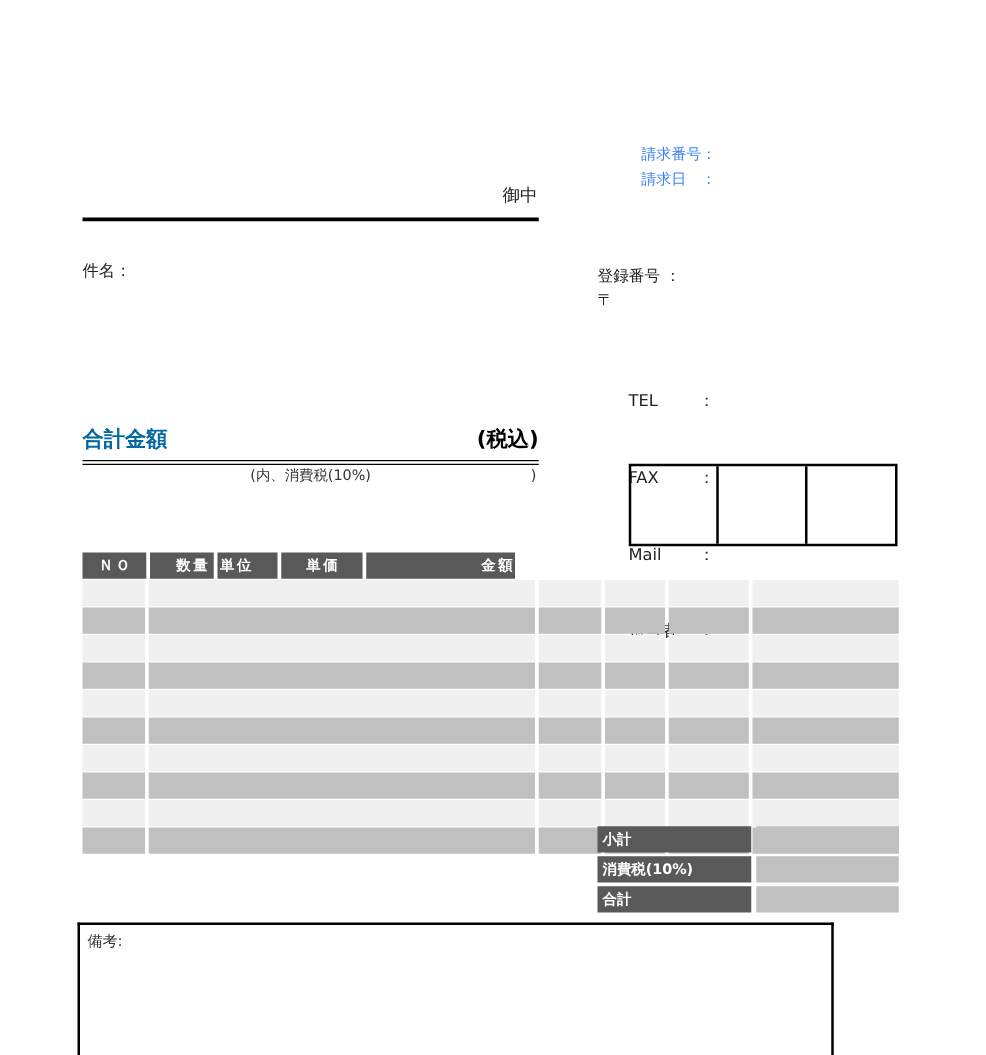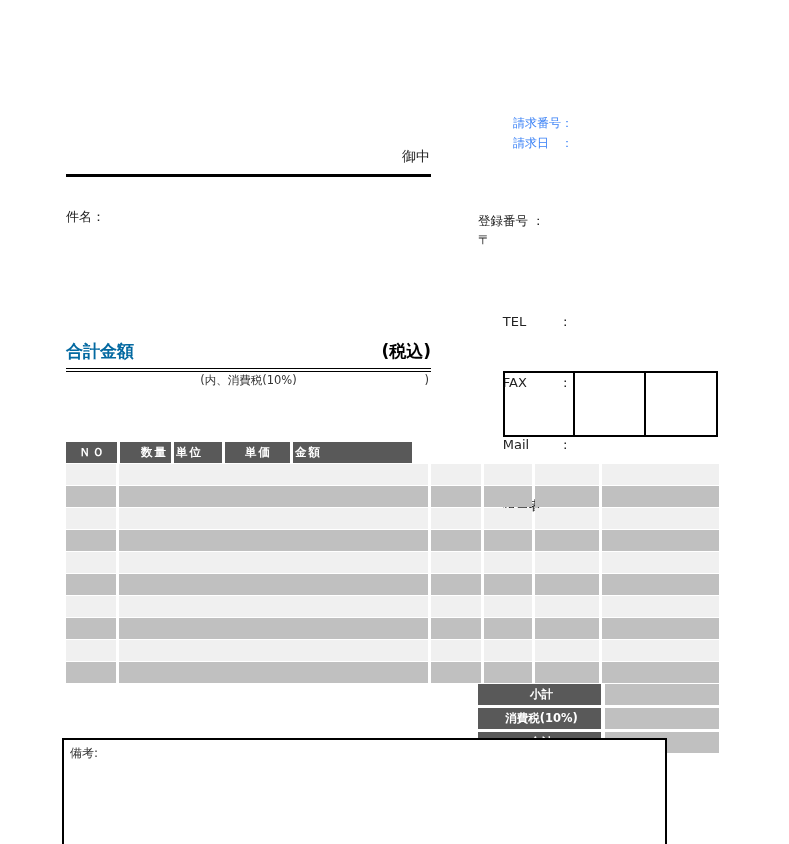--- a/index.html
+++ b/index.html
@@ -210,40 +210,39 @@
     font-size: 11.5px;
   }
   .tcell:last-child {
     margin-right: 0;
   }
   .c-no    { width: 51px; text-align: center; }
   .c-item  { width: 313px; }
   .c-qty   { width: 51px; text-align: center; padding-left: 16px; }
   .c-unit  { width: 48px; text-align: left; }
   .c-price { width: 65px; text-align: center; }
-  .c-amt   { width: 119px; text-align: left; }
+  .c-amt   { width: 119px; text-align: right; }
 
   .thead .tcell {
     background: #595959;
     color: #ffffff;
     font-weight: bold;
     font-size: 11.5px;
     letter-spacing: 2px;
     text-indent: 2px;
   }
   .row-light .tcell { background: #f0f0f0; }
   .row-dark  .tcell { background: #c0c0c0; }
 
   
   .summary {
     position: absolute;
     left: 478px;
-    top: 684px;
+    top: 661px;
     width: 250px;
-    text-align: center;
   }
   .srow {
     display: flex;
     height: 21px;
     margin-bottom: 3px;
   }
   .slabel {
     width: 123px;
     height: 21px;
     line-height: 21px;

